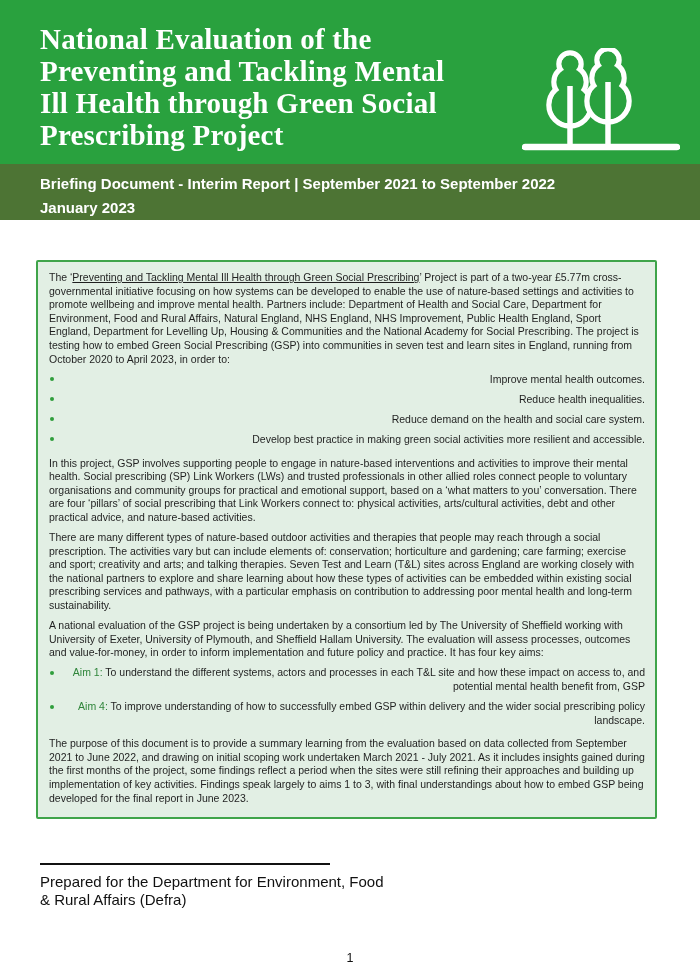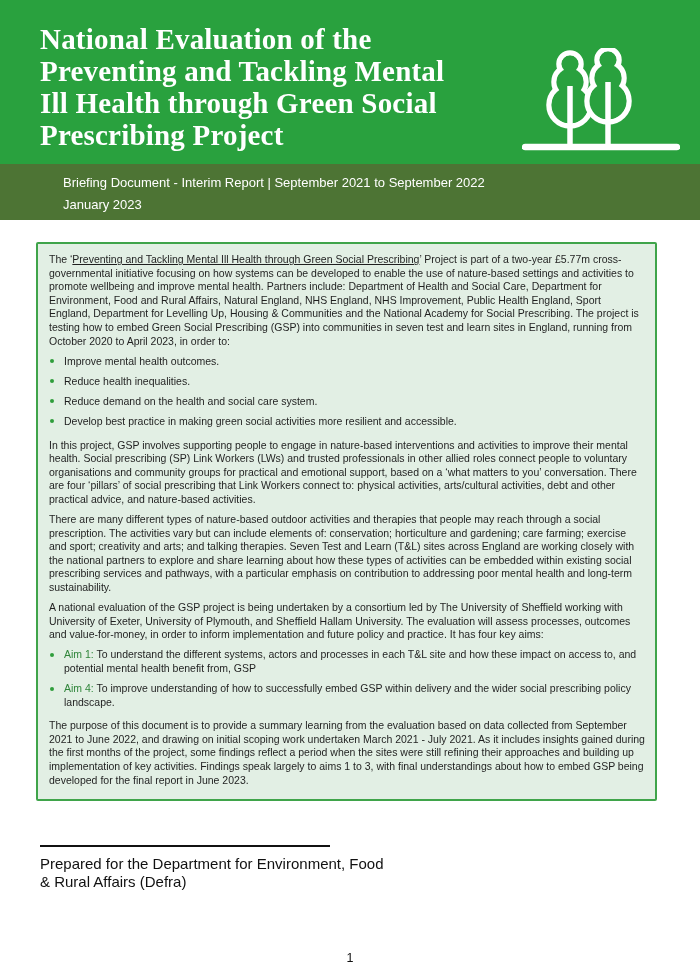--- a/index.html
+++ b/index.html
@@ -34,41 +34,41 @@
     right:20px;
   }
 
   
   .band {
     background:#4D7434;
     height:56px;
     padding:11px 0 0 40px;
     color:#ffffff;
   }
-  .band-line { font-size:13px; font-weight:400;margin-left:23px; }
+  .band-line { font-size:15px; font-weight:700; }
   .band-line + .band-line { margin-top:7px; }
 
   
   .box {
-    margin:22px 43px 0 36px;
+    margin:40px 43px 0 36px;
     border:2px solid #3FA44A;
     background:#E2EFE4;
     border-radius:2px;
     padding:9px 10px 12px 11px;
     font-size:10.5px;
     line-height:13.6px;
   }
   .box p { margin:0 0 6.5px 0; }
   .intro-link {
     text-decoration:underline;
     color:inherit;
     cursor:pointer;
   }
   .box ul { list-style:none; margin:3px 0 10px 0; }
-  .box li { position:relative; padding-left:15px; margin-bottom:6.5px; }
+  .box li { position:relative; padding-left:15px; margin-bottom:6.5px;text-align:right; }
   .dot {
     position:absolute;
     left:1px;
     top:4.5px;
     width:4px;
     height:4px;
     border-radius:50%;
     background:#2F9E3C;
   }
   .aim-label { font-weight:400; color:#2F853A; }

